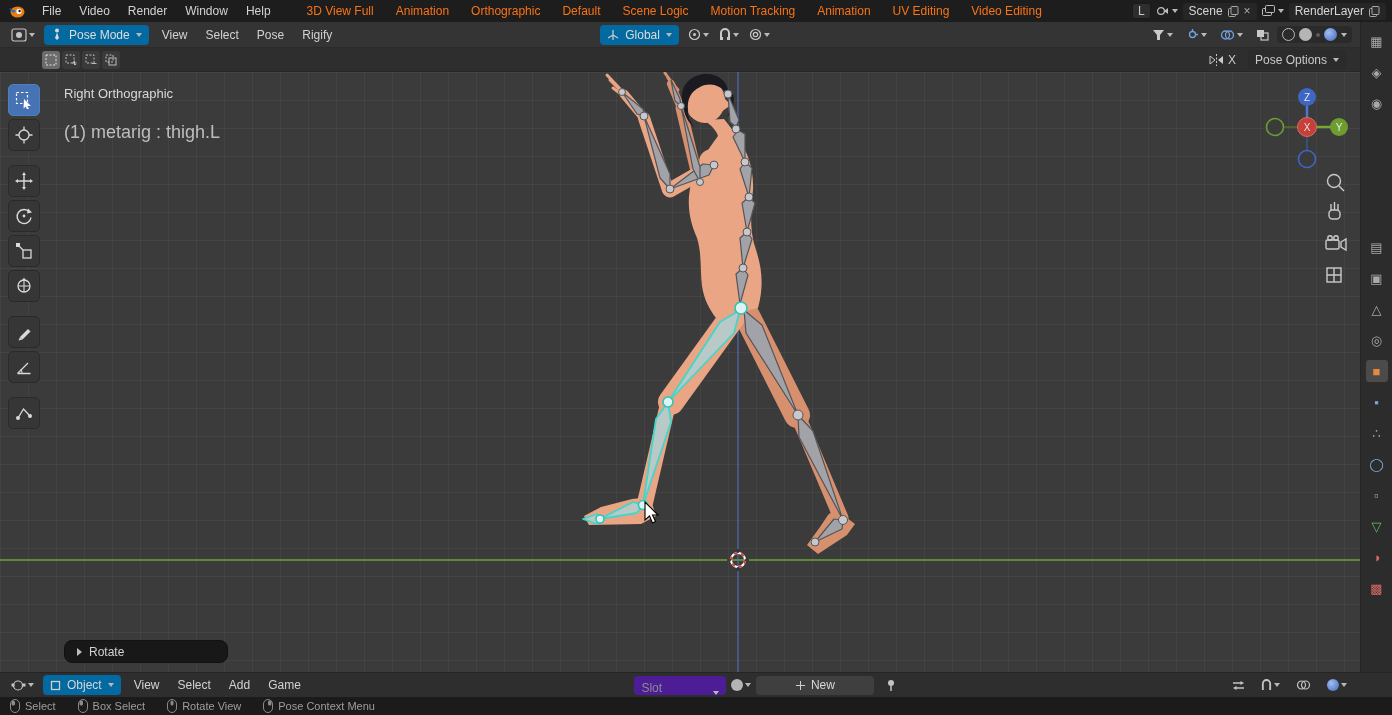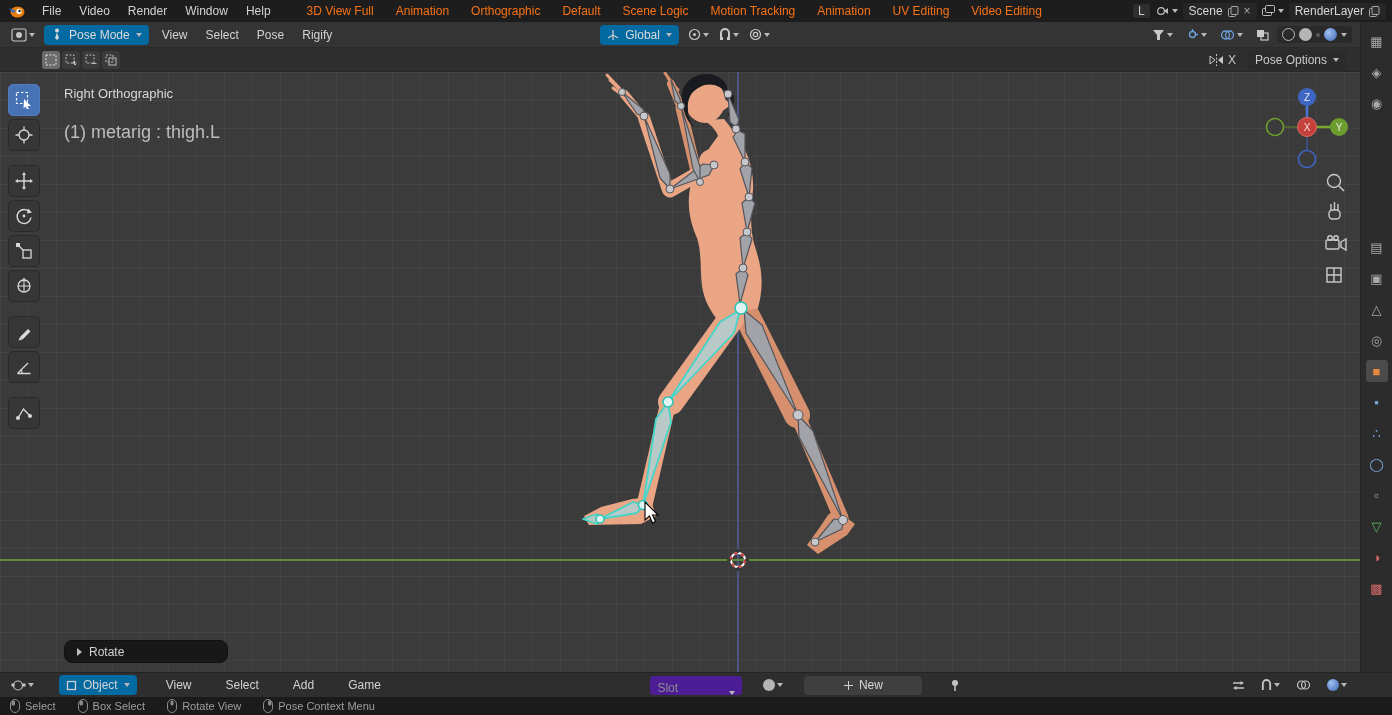--- a/index.html
+++ b/index.html
@@ -78,21 +78,21 @@
     font-size:13px; color:#a9a9a9; border-radius:3px; }
   .strip-gap { height:104px; flex:0 0 auto; }
   .c-orange { color:#e8883c; }
   .c-blue { color:#7aa5d8; }
   .c-green { color:#5fc06a; }
   .c-red { color:#d66a6a; }
   .strip-tab.active { background:#4b4b4b; }
 
   
   .shader-header { position:absolute; top:672px; left:0; right:0; height:25px; background:#2e2e2e;
-    border-top:1px solid #242424; display:flex; align-items:center; color:#d5d5d5; z-index:6;gap:16px; }
+    border-top:1px solid #242424; display:flex; align-items:center; color:#d5d5d5; z-index:6; }
   .slot-pill { background:#4c1d95; border-radius:4px; height:19px; width:92px; display:flex;
     align-items:flex-end; justify-content:space-between; padding:0 7px; color:#8d8d8d; }
   .new-pill { background:#3f3f3f; border-radius:4px; height:19px; width:118px; display:flex;
     align-items:center; justify-content:center; gap:6px; color:#d8d8d8; }
   .plus { position:relative; width:9px; height:9px; }
   .plus::before, .plus::after { content:""; position:absolute; background:#cfcfcf; }
   .plus::before { left:4px; top:0; width:1.5px; height:9px; }
   .plus::after { left:0; top:4px; width:9px; height:1.5px; }
   .spacer { flex:1; }
 

